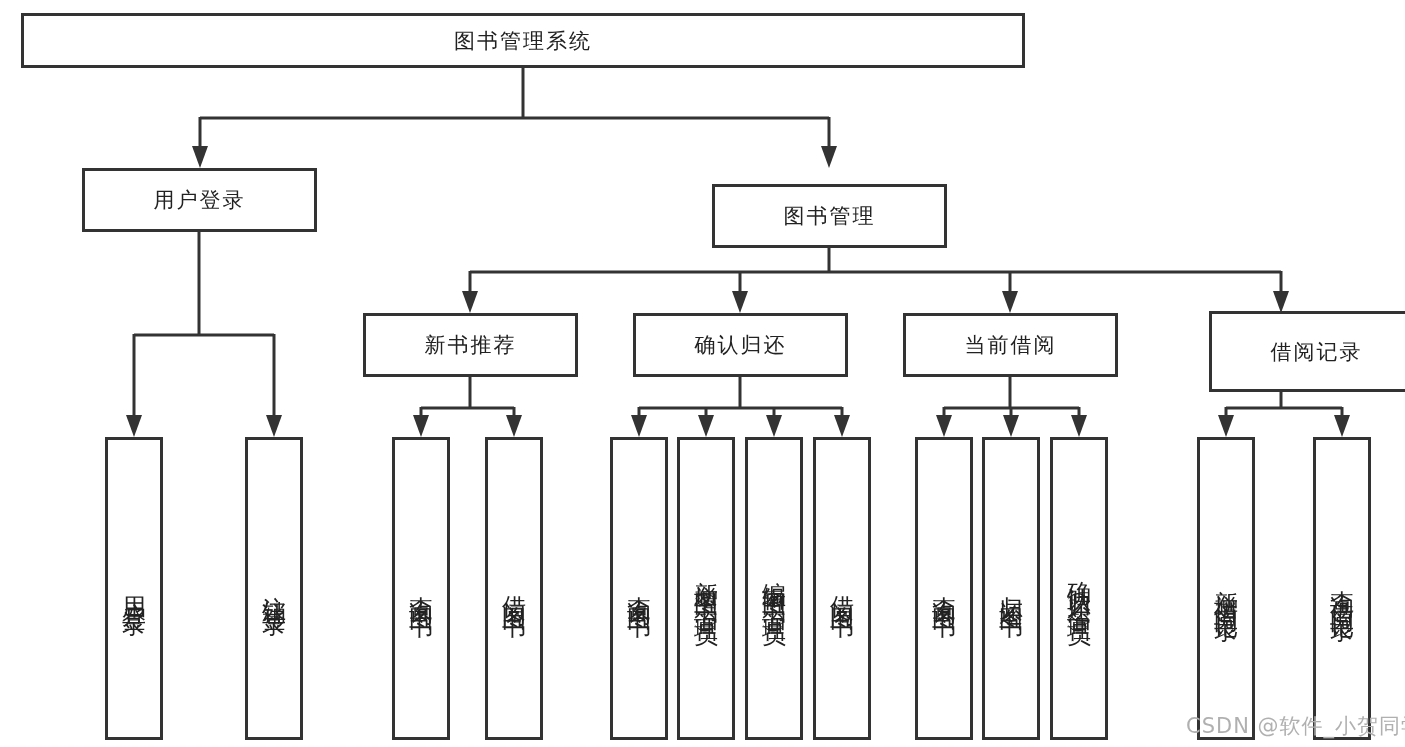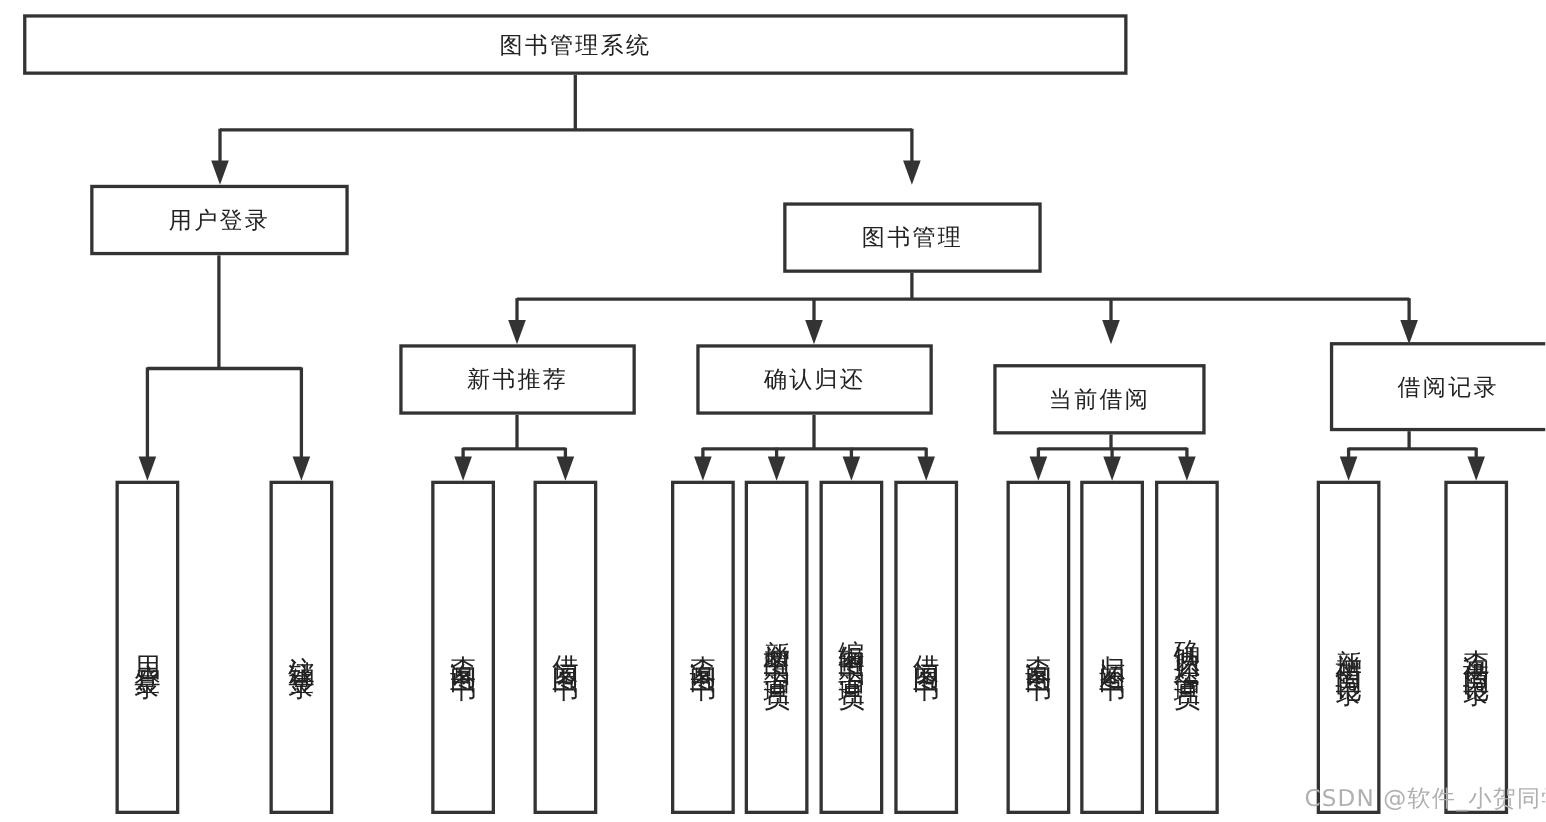--- a/index.html
+++ b/index.html
@@ -154,21 +154,21 @@
   <div class="hnode" style="left:712px; top:184px; width:235px; height:64px;">
     <span>图书管理</span>
   </div>
 
   <div class="hnode" style="left:363px; top:313px; width:215px; height:64px;">
     <span>新书推荐</span>
   </div>
   <div class="hnode" style="left:633px; top:313px; width:215px; height:64px;">
     <span>确认归还</span>
   </div>
-  <div class="hnode" style="left:903px; top:331px; width:193px; height:64px;">
+  <div class="hnode" style="left:903px; top:313px; width:215px; height:64px;">
     <span>当前借阅</span>
   </div>
   <div class="hnode" style="left:1173px; top:311px; width:215px; height:81px;margin-left:36px;">
     <span>借阅记录</span>
   </div>
 
   <div class="vnode" style="left:105px;">
     <span class="vtext">用户登录</span>
   </div>
   <div class="vnode" style="left:245px;">

